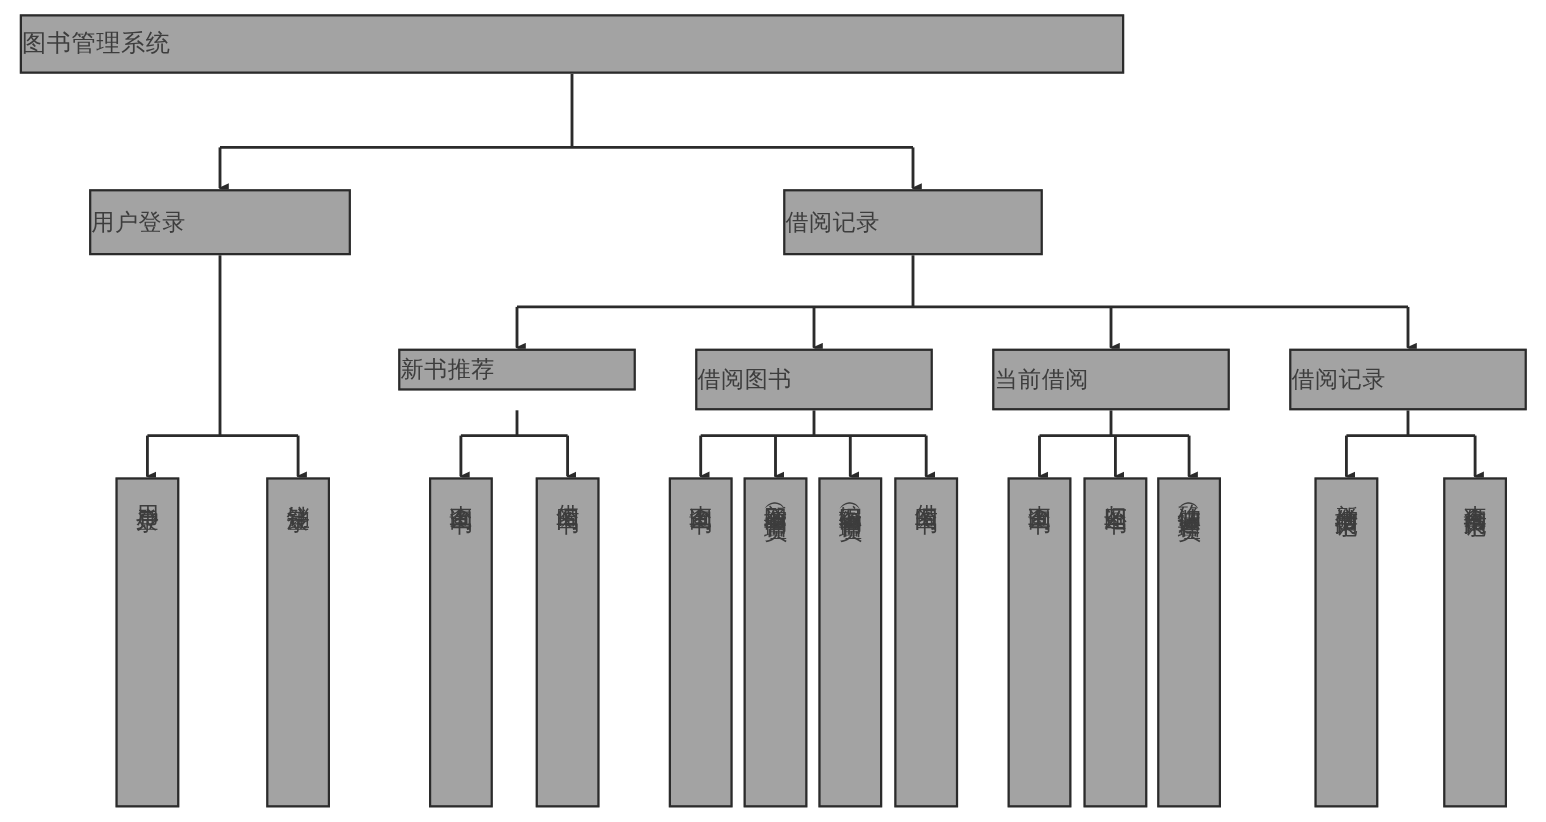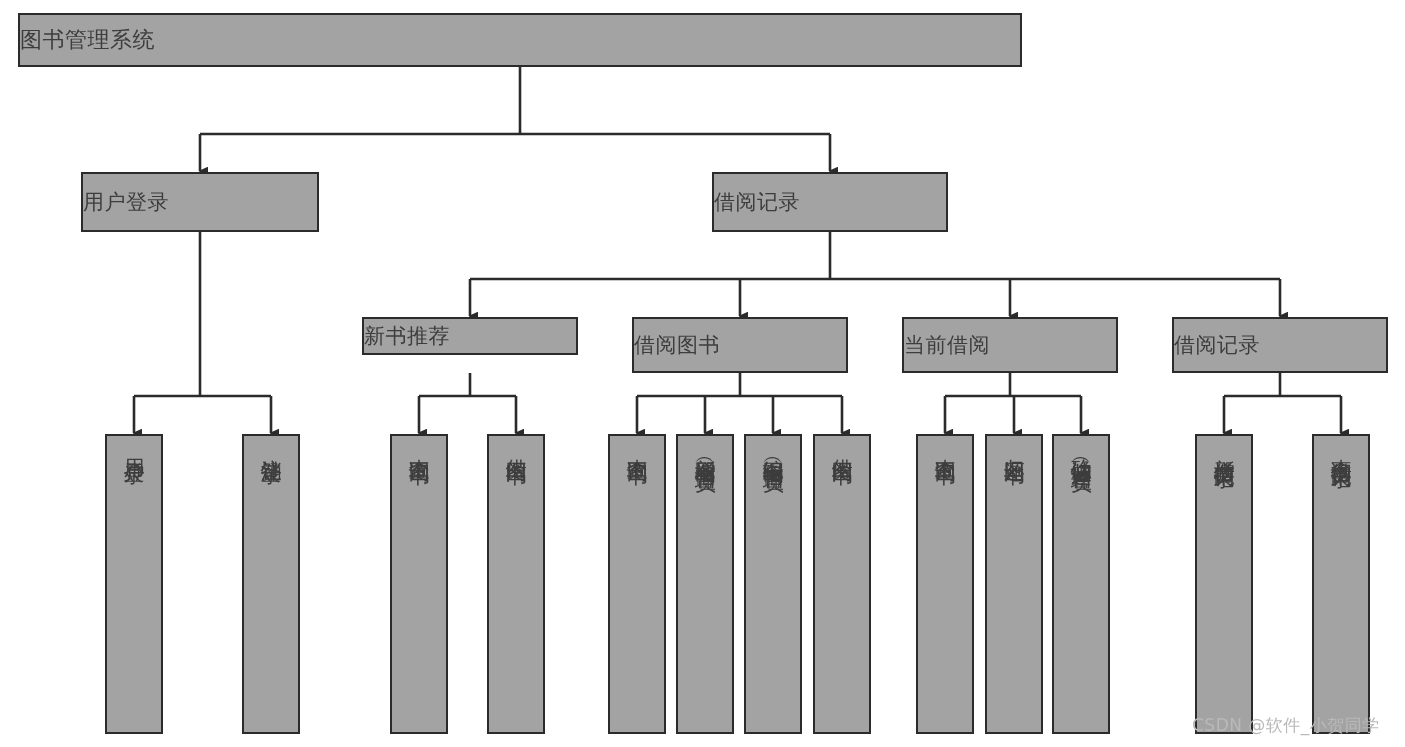--- a/index.html
+++ b/index.html
@@ -166,15 +166,14 @@
         <span>确认归还（管理员）</span>
       </div>
       <div class="node node-v" style="left: 1195px; top: 434px; width: 58px; height: 300px;">
         <span>新增借阅记录</span>
       </div>
       <div class="node node-v" style="left: 1312px; top: 434px; width: 58px; height: 300px;">
         <span>查询借阅记录</span>
       </div>
     </div>
 
-  <div class="watermark" style="left:1192px; top:714px;">CSDN @软件_小贺同学</div>
 
 </div>
 
 </body></html>

